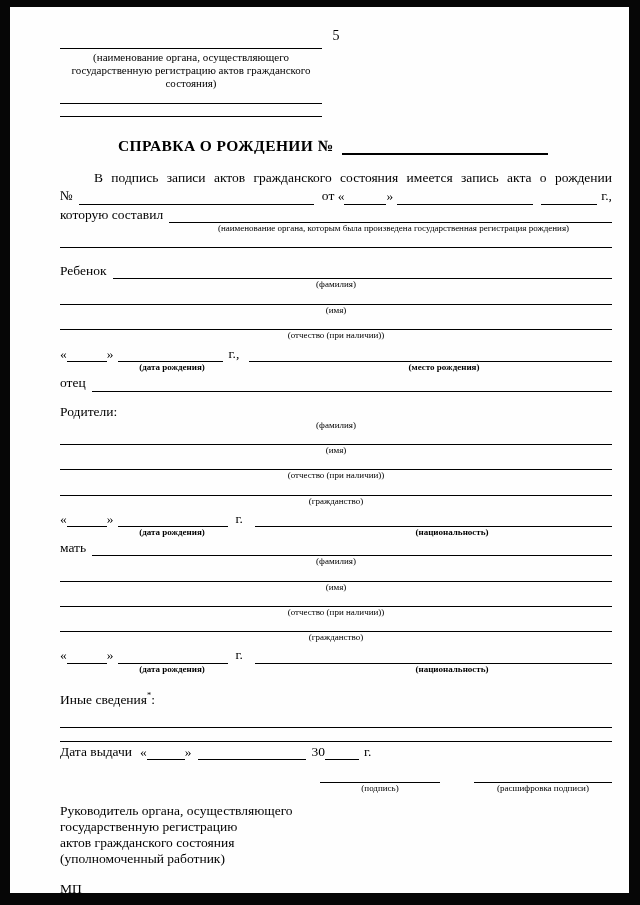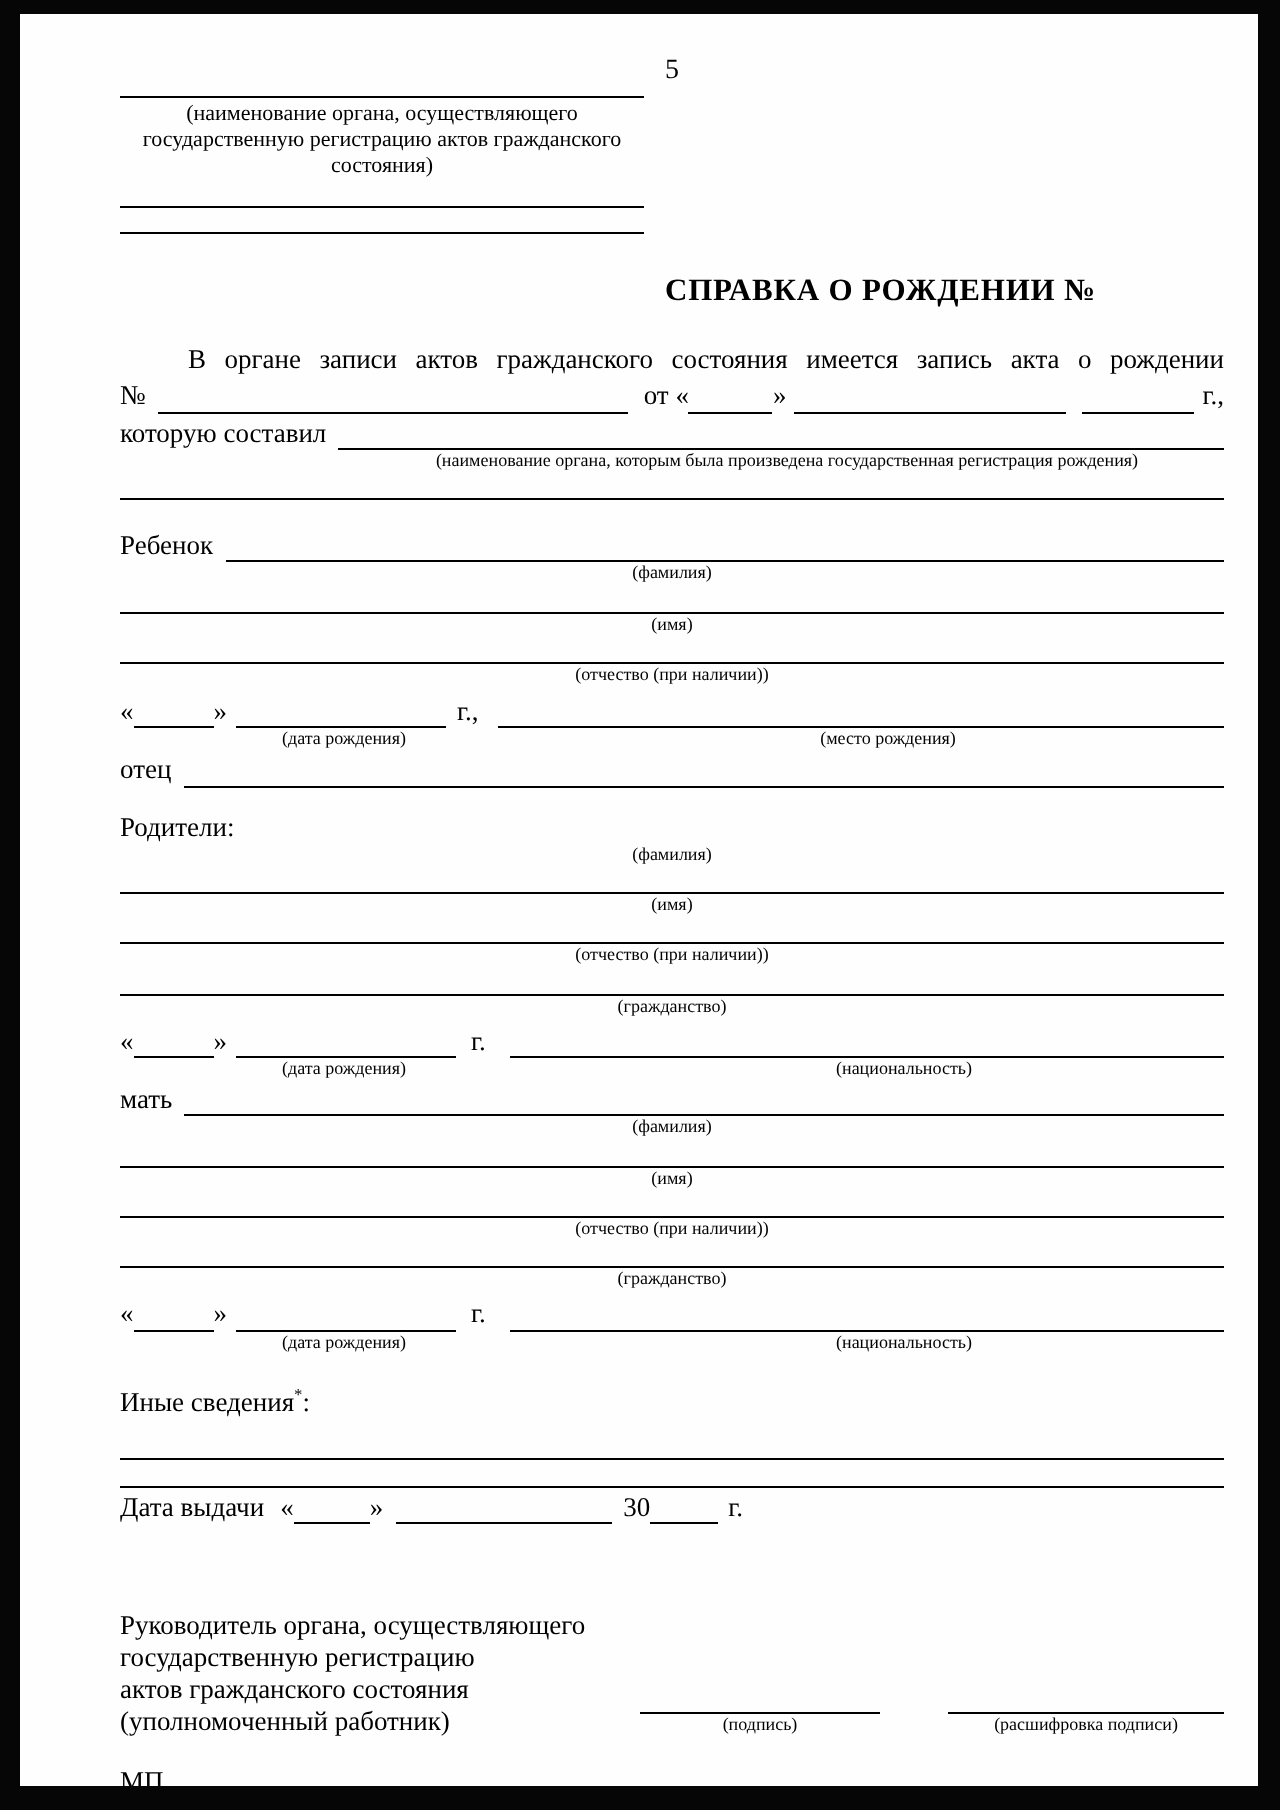--- a/index.html
+++ b/index.html
@@ -19,40 +19,40 @@
   }
   .content { padding: 11px 17px 0 50px; }
 
   .page-number { text-align: center; font-size: 14px; padding-top: 10px; }
   .form-no { text-align: right; font-size: 13px; margin-top: 8px; }
 
   .org { width: 262px; margin-top: 4px; border-top: 1.5px solid #000; padding-top: 2px; }
   .org-caption { font-size: 11px; line-height: 1.2; text-align: center; }
   .org-line { height: 13px; border-bottom: 1px solid #000; }
 
-  .title-row { display: flex; align-items: flex-end; margin: 20px 64px 0 58px; flex-direction: column; }
+  .title-row { display: flex; align-items: flex-end; margin: 20px 64px 0 58px; }
   .title-text { font-weight: bold; font-size: 15.5px; letter-spacing: 0.4px; white-space: nowrap; }
   .title-line { flex: 1; border-bottom: 2px solid #000; height: 3px; margin-left: 8px; }
 
   .intro {
     margin-top: 15px; font-size: 13.5px; line-height: 1.25;
     text-indent: 34px; text-align: justify; text-align-last: justify;
   }
 
   .row { display: flex; align-items: flex-end; font-size: 13.5px; line-height: 1.2; margin-top: 2px; }
   .lbl { white-space: nowrap; }
   .fill { border-bottom: 1px solid #000; height: 3px; }
   .line-full { border-bottom: 1px solid #000; height: 14px; }
 
   .cap { font-size: 9px; line-height: 1.25; text-align: center; }
-  .caps { display: flex; line-height: 1.25; }
+  .caps { display: flex; line-height: 1.25; font-weight: bold; }
 
   .sig { display: flex; margin-top: 13px; }
   .sig-left { width: 248px; font-size: 13.5px; line-height: 1.18; margin-top: 30px; }
-  .sig-right { flex: 1; display: flex; align-items: flex-end; padding-left: 12px; }
+  .sig-right { flex: 1; display: flex; padding-left: 12px; }
   .sig-col .sigline { border-bottom: 1px solid #000; height: 10px; }
 
   .mp { margin-top: 15px; font-size: 13.5px; }
 
   sup { font-size: 62%; vertical-align: super; }
 </style>
 </head>
 <body>
 
 <div class="page">
@@ -64,21 +64,21 @@
       <div class="org-caption">(наименование органа, осуществляющего государственную регистрацию актов гражданского состояния)</div>
       <div class="org-line"></div>
       <div class="org-line"></div>
     </div>
 
     <div class="title-row">
       <span class="title-text">СПРАВКА О РОЖДЕНИИ №</span>
       <span class="title-line"></span>
     </div>
 
-    <div class="intro">В органе записи актов гражданского состояния имеется запись акта о рождении</div>
+    <div class="intro">В подпись записи актов гражданского состояния имеется запись акта о рождении</div>
 
     <div class="row">
       <span class="lbl">№</span>
       <span class="fill" style="flex:1.9; margin-left:6px"></span>
       <span class="lbl" style="margin-left:8px">от «</span>
       <span class="fill" style="width:42px"></span>
       <span class="lbl">»</span>
       <span class="fill" style="flex:1.1; margin-left:4px"></span>
       <span class="fill" style="width:56px; margin-left:8px"></span>
       <span class="lbl" style="margin-left:4px">г.,</span>

